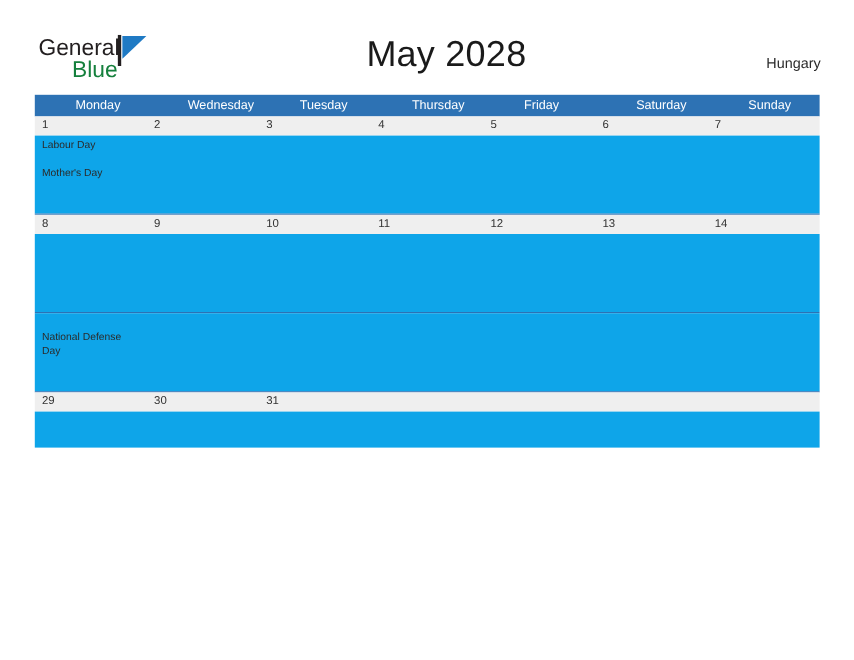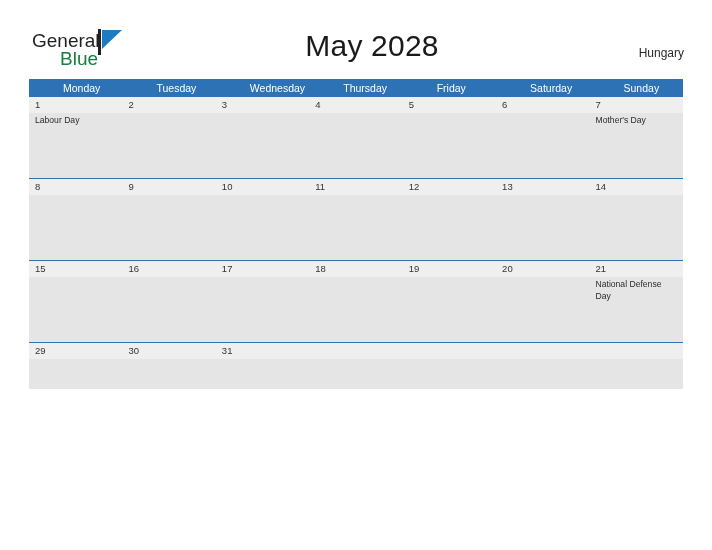--- a/index.html
+++ b/index.html
@@ -117,21 +117,22 @@
     width: 93.43px;
     box-sizing: border-box;
     padding-left: 6px;
     font-size: 9.5px;
     line-height: 16px;
     color: #333333;
   }
   .event-band {
     display: flex;
     width: 654px;
-    background: #e5e5e5;
+    background: #0ea5e9;
+    flex-direction: column;
   }
   .event-cell {
     width: 93.43px;
     box-sizing: border-box;
     padding: 2px 8px 0 6px;
     font-size: 8.6px;
     line-height: 11.5px;
     color: #2b2b2b;
   }
   .event-item {
@@ -158,22 +159,22 @@
   </div>
 
   <div class="calendar-title">May 2028</div>
   <div class="country-label">Hungary</div>
 </div>
 
 <div class="calendar">
 
   <div class="weekday-row">
     <div class="weekday-cell">Monday</div>
+    <div class="weekday-cell">Wednesday</div>
     <div class="weekday-cell">Tuesday</div>
-    <div class="weekday-cell">Wednesday</div>
     <div class="weekday-cell">Thursday</div>
     <div class="weekday-cell">Friday</div>
     <div class="weekday-cell">Saturday</div>
     <div class="weekday-cell">Sunday</div>
   </div>
 
   <div class="week-row first h-tall">
 
     <div class="date-band">
       <div class="date-cell">1</div>
@@ -216,29 +217,20 @@
       <div class="event-cell"></div>
       <div class="event-cell"></div>
       <div class="event-cell"></div>
       <div class="event-cell"></div>
       <div class="event-cell"></div>
     </div>
   </div>
 
   <div class="week-row h-tall">
     <div class="rule"></div>
-    <div class="date-band">
-      <div class="date-cell">15</div>
-      <div class="date-cell">16</div>
-      <div class="date-cell">17</div>
-      <div class="date-cell">18</div>
-      <div class="date-cell">19</div>
-      <div class="date-cell">20</div>
-      <div class="date-cell">21</div>
-    </div>
     <div class="event-band">
       <div class="event-cell"></div>
       <div class="event-cell"></div>
       <div class="event-cell"></div>
       <div class="event-cell"></div>
       <div class="event-cell"></div>
       <div class="event-cell"></div>
       <div class="event-cell">
           <span class="event-item">National Defense Day</span>
         </div>

